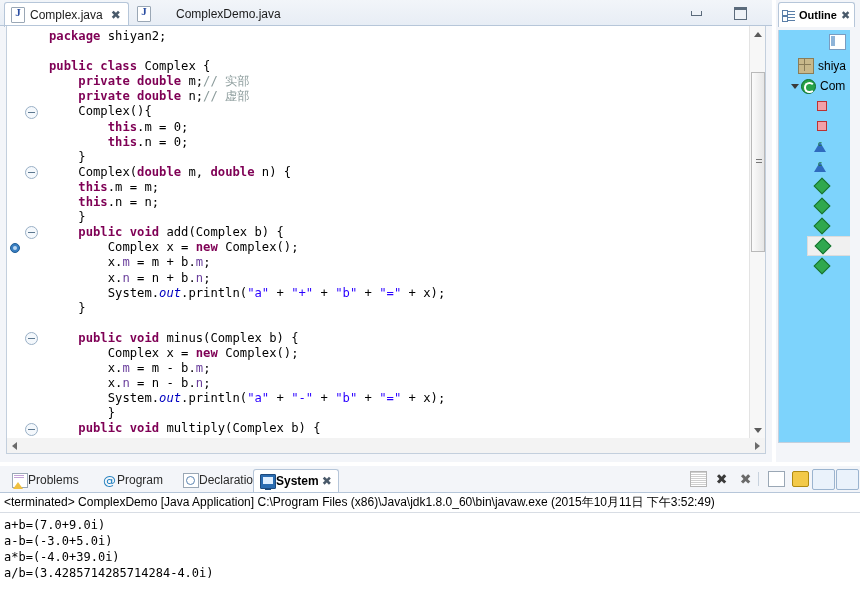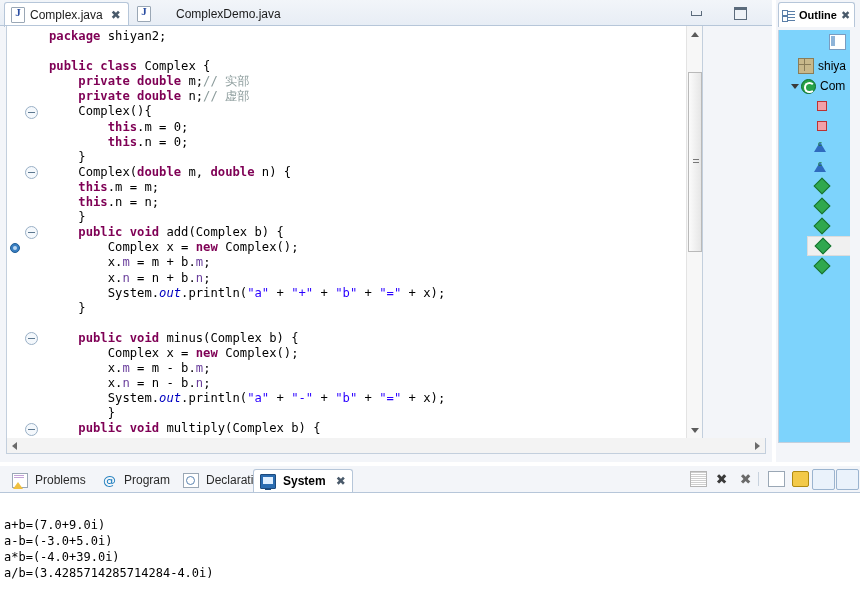--- a/index.html
+++ b/index.html
@@ -64,21 +64,21 @@
     position: absolute; left: 2px; top: 1px; width: 11px; height: 11px;
     border: 1px solid #5b6b7c; background: #eef2f7;
   }
   .wbtn .maxglyph::before {
     content:""; position:absolute; left:0; top:0; right:0; height:2px;
     background:#5b6b7c;
   }
 
   
   .editor-body {
-    position: absolute; left: 6px; top: 26px; width: 697px; height: 413px;
+    position: absolute; left: 6px; top: 26px; width: 760px; height: 413px;
     background: #ffffff; border: 1px solid #c3cfdd; border-top: none;
     box-sizing: border-box; overflow: hidden;
   }
   .gutter-break {
     position: absolute; left: 0; top: 0; width: 16px; height: 100%;
     background: #ffffff; border-right: 1px solid #eef1f5;
   }
   .gutter-fold {
     position: absolute; left: 16px; top: 0; width: 20px; height: 100%;
     background: #ffffff;
@@ -252,21 +252,21 @@
   
   .bottom {
     position: absolute; left: 0; top: 466px; width: 860px; height: 131px;
     background: #f3f5f9;
   }
   .bottom-tabbar {
     position: absolute; left: 0; top: 0; width: 860px; height: 26px;
   }
   .btab {
     position: absolute; top: 3px; height: 22px;
-    display:flex; align-items:center; gap:7px; padding: 0 6px;
+    display:flex; align-items:center; gap:0; padding: 0 6px;
     font-size: 12px; color: #2a2a2a; white-space: nowrap;
   }
   .btab.active {
     background:#ffffff; border:1px solid #b6c6d9; border-bottom:none;
     border-radius:3px 3px 0 0; font-weight: bold; color:#000;
   }
   .btab .closex { font-size:12px; color:#4a5a6a; margin-left:3px; line-height:1;}
   .btab-ico { width:14px; height:13px; position:relative; flex:0 0 auto; }
 
   .ic-problems { background:#fff; border:1px solid #9aa7b5; }
@@ -509,20 +509,21 @@
         <span class="g" style="background:#fff;border:1px solid #9aa7b5;"></span>
       </div>
       <div class="ctb" style="left:792px;">
         <span class="g" style="background:#f3c948;border:1px solid #b08a10;border-radius:2px;"></span>
       </div>
       <div class="ctb-box" style="left:812px;"></div>
       <div class="ctb-box" style="left:836px;"></div>
     </div>
 
     <div class="console-body">
+      <div class="console-header">&lt;terminated&gt; ComplexDemo [Java Application] C:\Program Files (x86)\Java\jdk1.8.0_60\bin\javaw.exe (2015年10月11日 下午3:52:49)</div>
       <div class="console-out">a+b=(7.0+9.0i)
 a-b=(-3.0+5.0i)
 a*b=(-4.0+39.0i)
 a/b=(3.4285714285714284-4.0i)</div>
     </div>
   </div>
 
 </div>
 
 </body></html>

